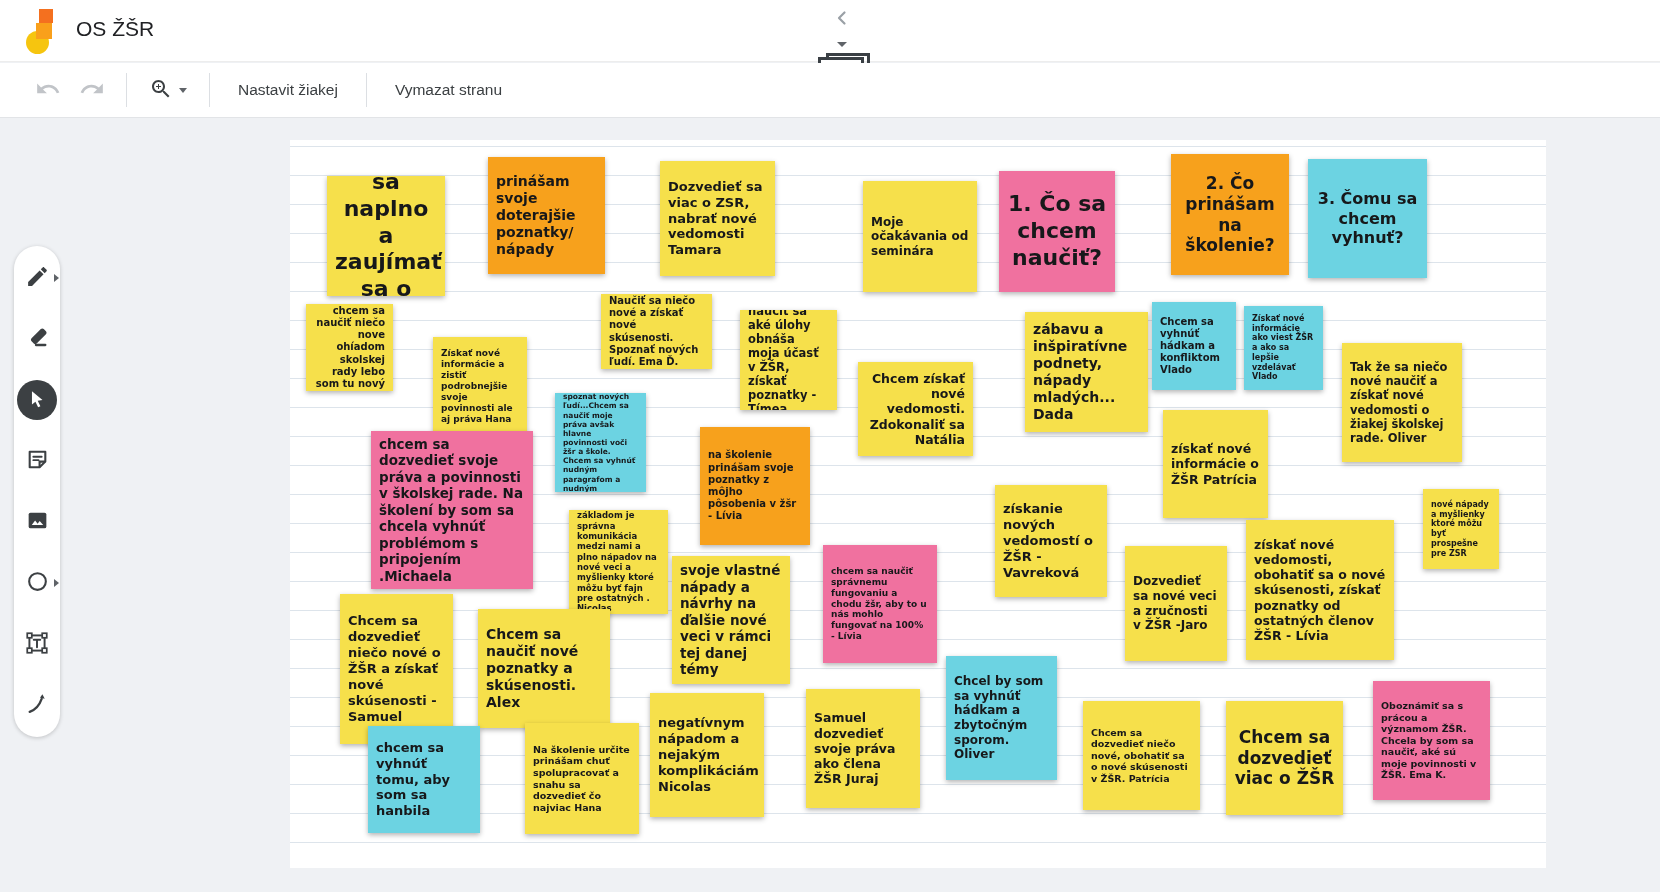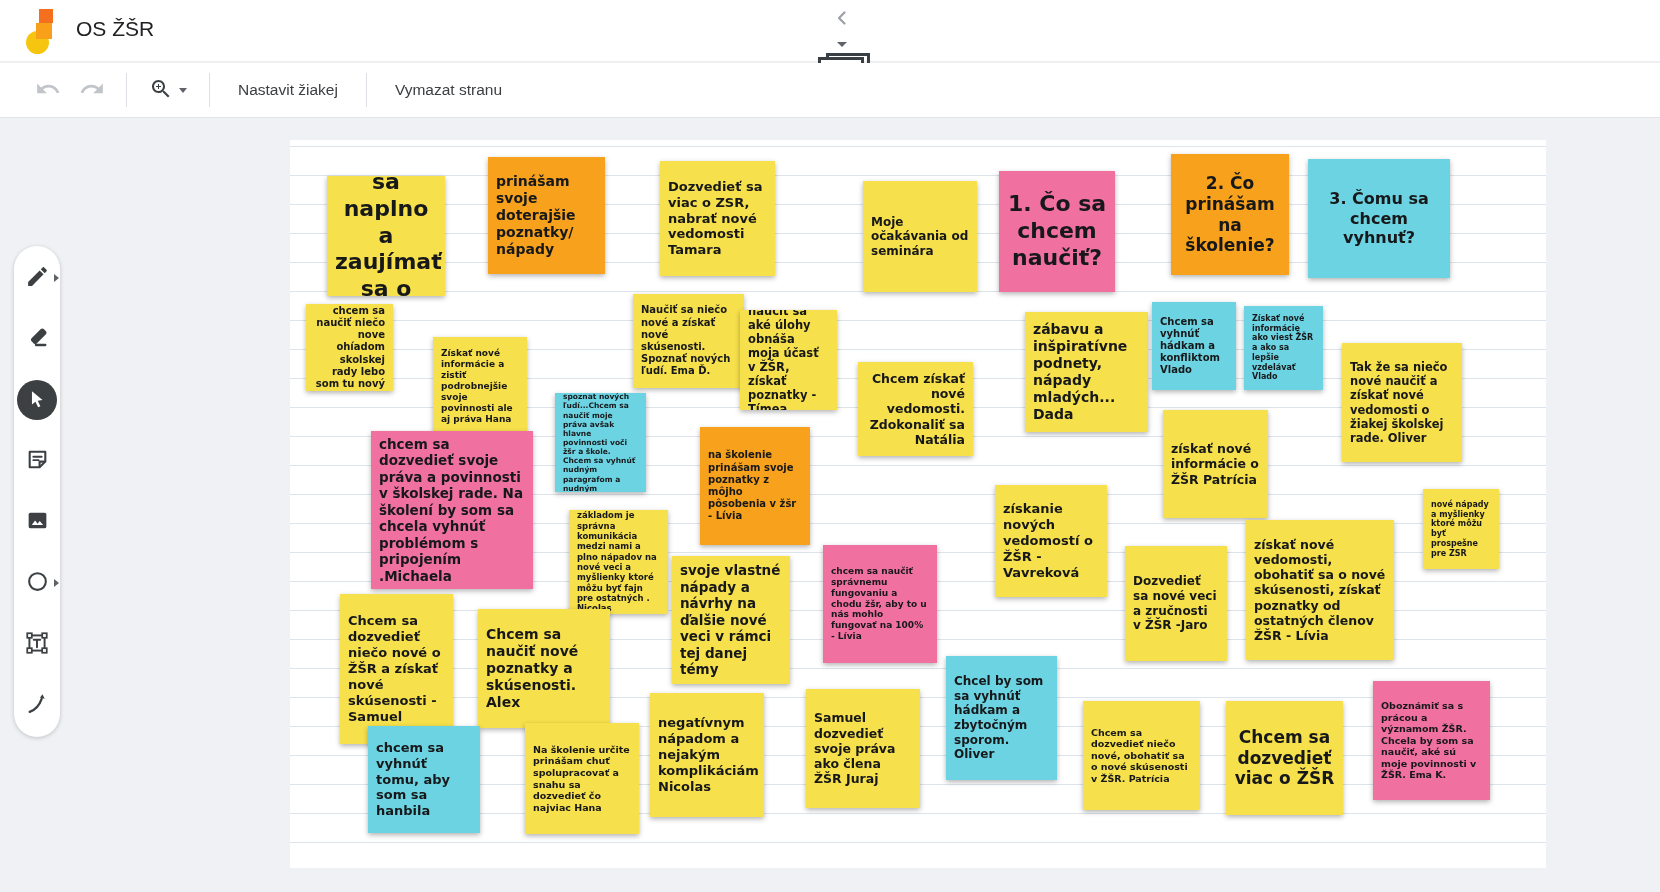--- a/index.html
+++ b/index.html
@@ -135,30 +135,30 @@
       </div>
       <div class="note" style="left: 573px; top: 41px; width: 114px; height: 111px; background: rgb(246, 224, 75); font-size: 12px; text-align: left; color: rgb(23, 24, 26);">
         <div class="note-text">Moje očakávania od seminára</div>
       </div>
       <div class="note" style="left: 709px; top: 31px; width: 116px; height: 121px; background: rgb(240, 113, 159); font-size: 22px; text-align: center; color: rgb(23, 24, 26);">
         <div class="note-text">1. Čo sa chcem naučiť?</div>
       </div>
       <div class="note" style="left: 881px; top: 14px; width: 118px; height: 121px; background: rgb(247, 161, 28); font-size: 17px; text-align: center; color: rgb(23, 24, 26);">
         <div class="note-text">2. Čo prinášam na školenie?</div>
       </div>
-      <div class="note" style="left: 1018px; top: 19px; width: 142px; height: 119px; background: rgb(108, 211, 226); font-size: 16px; text-align: center; color: rgb(23, 24, 26);">
+      <div class="note" style="left: 1018px; top: 19px; width: 119px; height: 119px; background: rgb(108, 211, 226); font-size: 16px; text-align: center; color: rgb(23, 24, 26);">
         <div class="note-text">3. Čomu sa chcem vyhnuť?</div>
       </div>
       <div class="note" style="left: 16px; top: 164px; width: 87px; height: 87px; background: rgb(246, 224, 75); font-size: 10px; text-align: right; color: rgb(23, 24, 26);">
         <div class="note-text">chcem sa naučiť niečo nove ohíadom skolskej rady lebo som tu nový</div>
       </div>
       <div class="note" style="left: 143px; top: 197px; width: 94px; height: 99px; background: rgb(246, 224, 75); font-size: 9px; text-align: left; color: rgb(23, 24, 26);">
         <div class="note-text">Získať nové informácie a zistiť podrobnejšie svoje povinnosti ale aj práva Hana</div>
       </div>
-      <div class="note" style="left: 311px; top: 154px; width: 111px; height: 94px; background: rgb(246, 224, 75); font-size: 10px; text-align: left; color: rgb(23, 24, 26); margin-left: 32px;">
+      <div class="note" style="left: 311px; top: 154px; width: 111px; height: 75px; background: rgb(246, 224, 75); font-size: 10px; text-align: left; color: rgb(23, 24, 26);">
         <div class="note-text">Naučiť sa niečo nové a získať nové skúsenosti. Spoznať nových ľudí. Ema Ď.</div>
       </div>
       <div class="note" style="left: 450px; top: 170px; width: 97px; height: 100px; background: rgb(246, 224, 75); font-size: 11.5px; text-align: left; color: rgb(23, 24, 26);">
         <div class="note-text">naučiť sa aké úlohy obnáša moja účasť v ŽŠR, získať poznatky - Tímea</div>
       </div>
       <div class="note" style="left: 265px; top: 253px; width: 91px; height: 99px; background: rgb(108, 211, 226); font-size: 7.5px; text-align: left; color: rgb(23, 24, 26);">
         <div class="note-text">Obohatiť sa o nové vedomosti, zručnosti. Taktiež spoznat nových ľudí...Chcem sa naučiť moje práva avšak hlavne povinnosti voči žšr a škole. Chcem sa vyhnúť nudným paragrafom a nudným frázam,ktoré opakuje každý... Viliam</div>
       </div>
       <div class="note" style="left: 735px; top: 172px; width: 123px; height: 120px; background: rgb(246, 224, 75); font-size: 14px; text-align: left; color: rgb(23, 24, 26);">
         <div class="note-text">zábavu a inšpiratívne podnety, nápady mladých... Dada</div>

